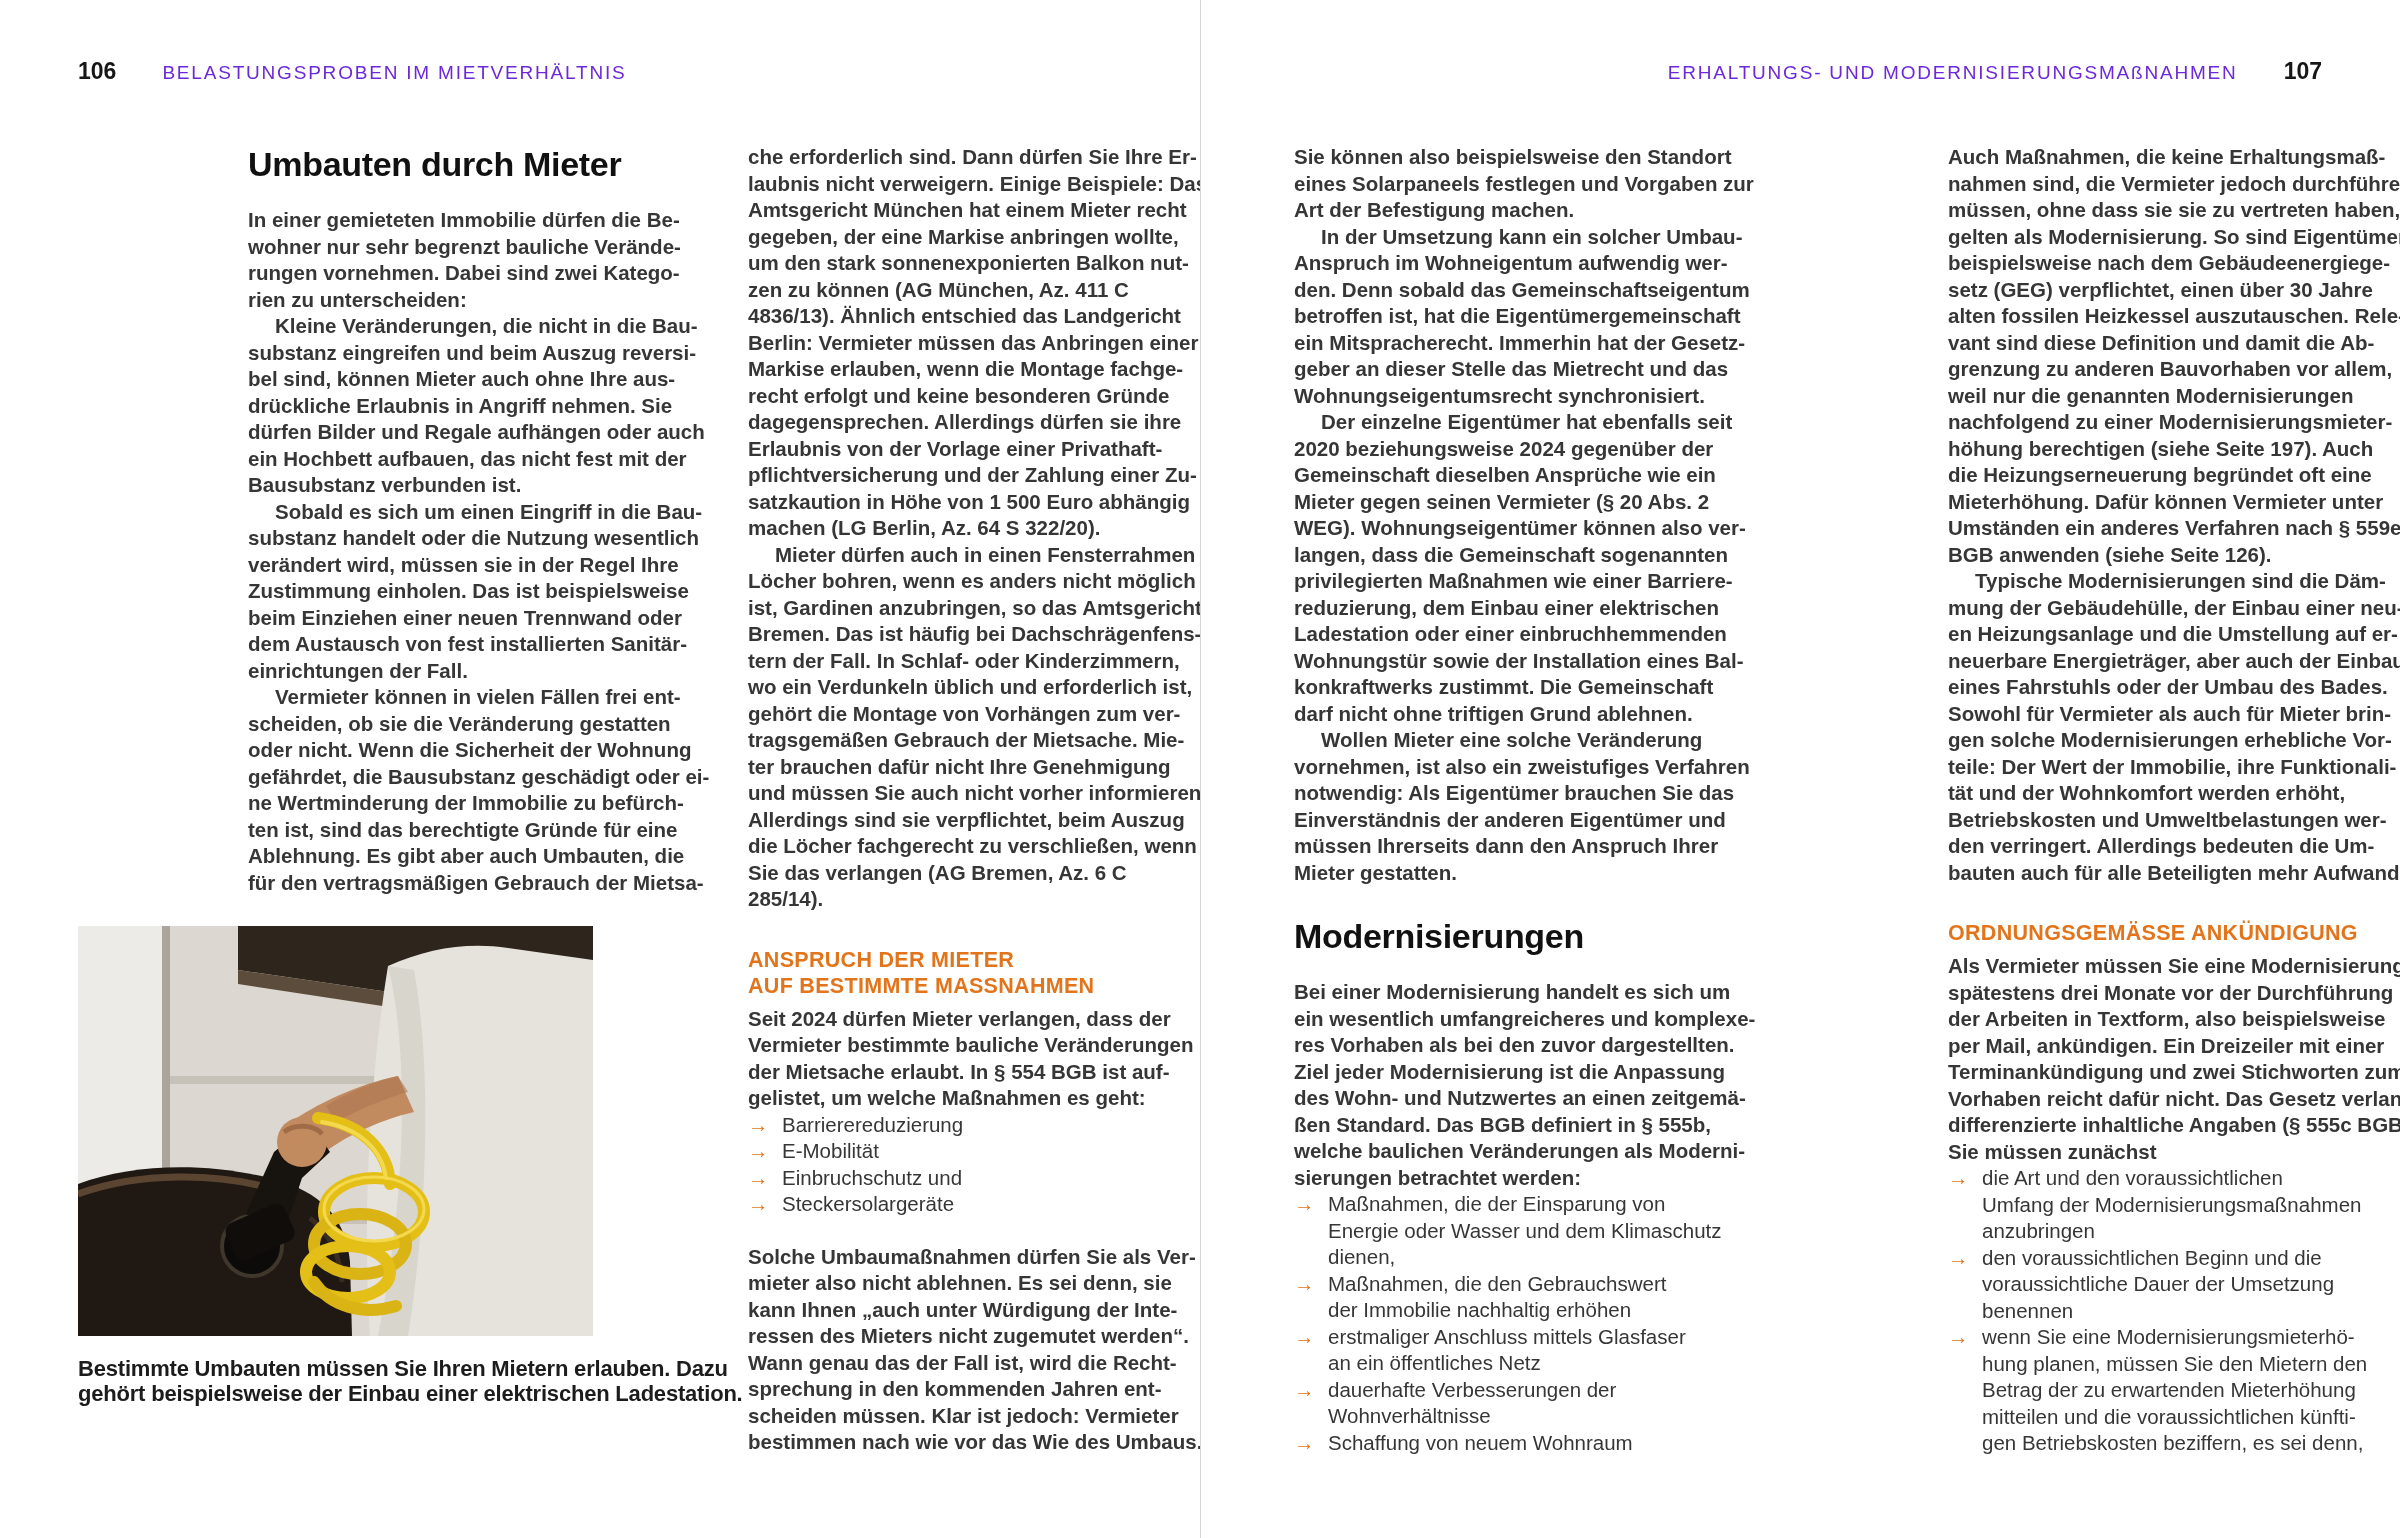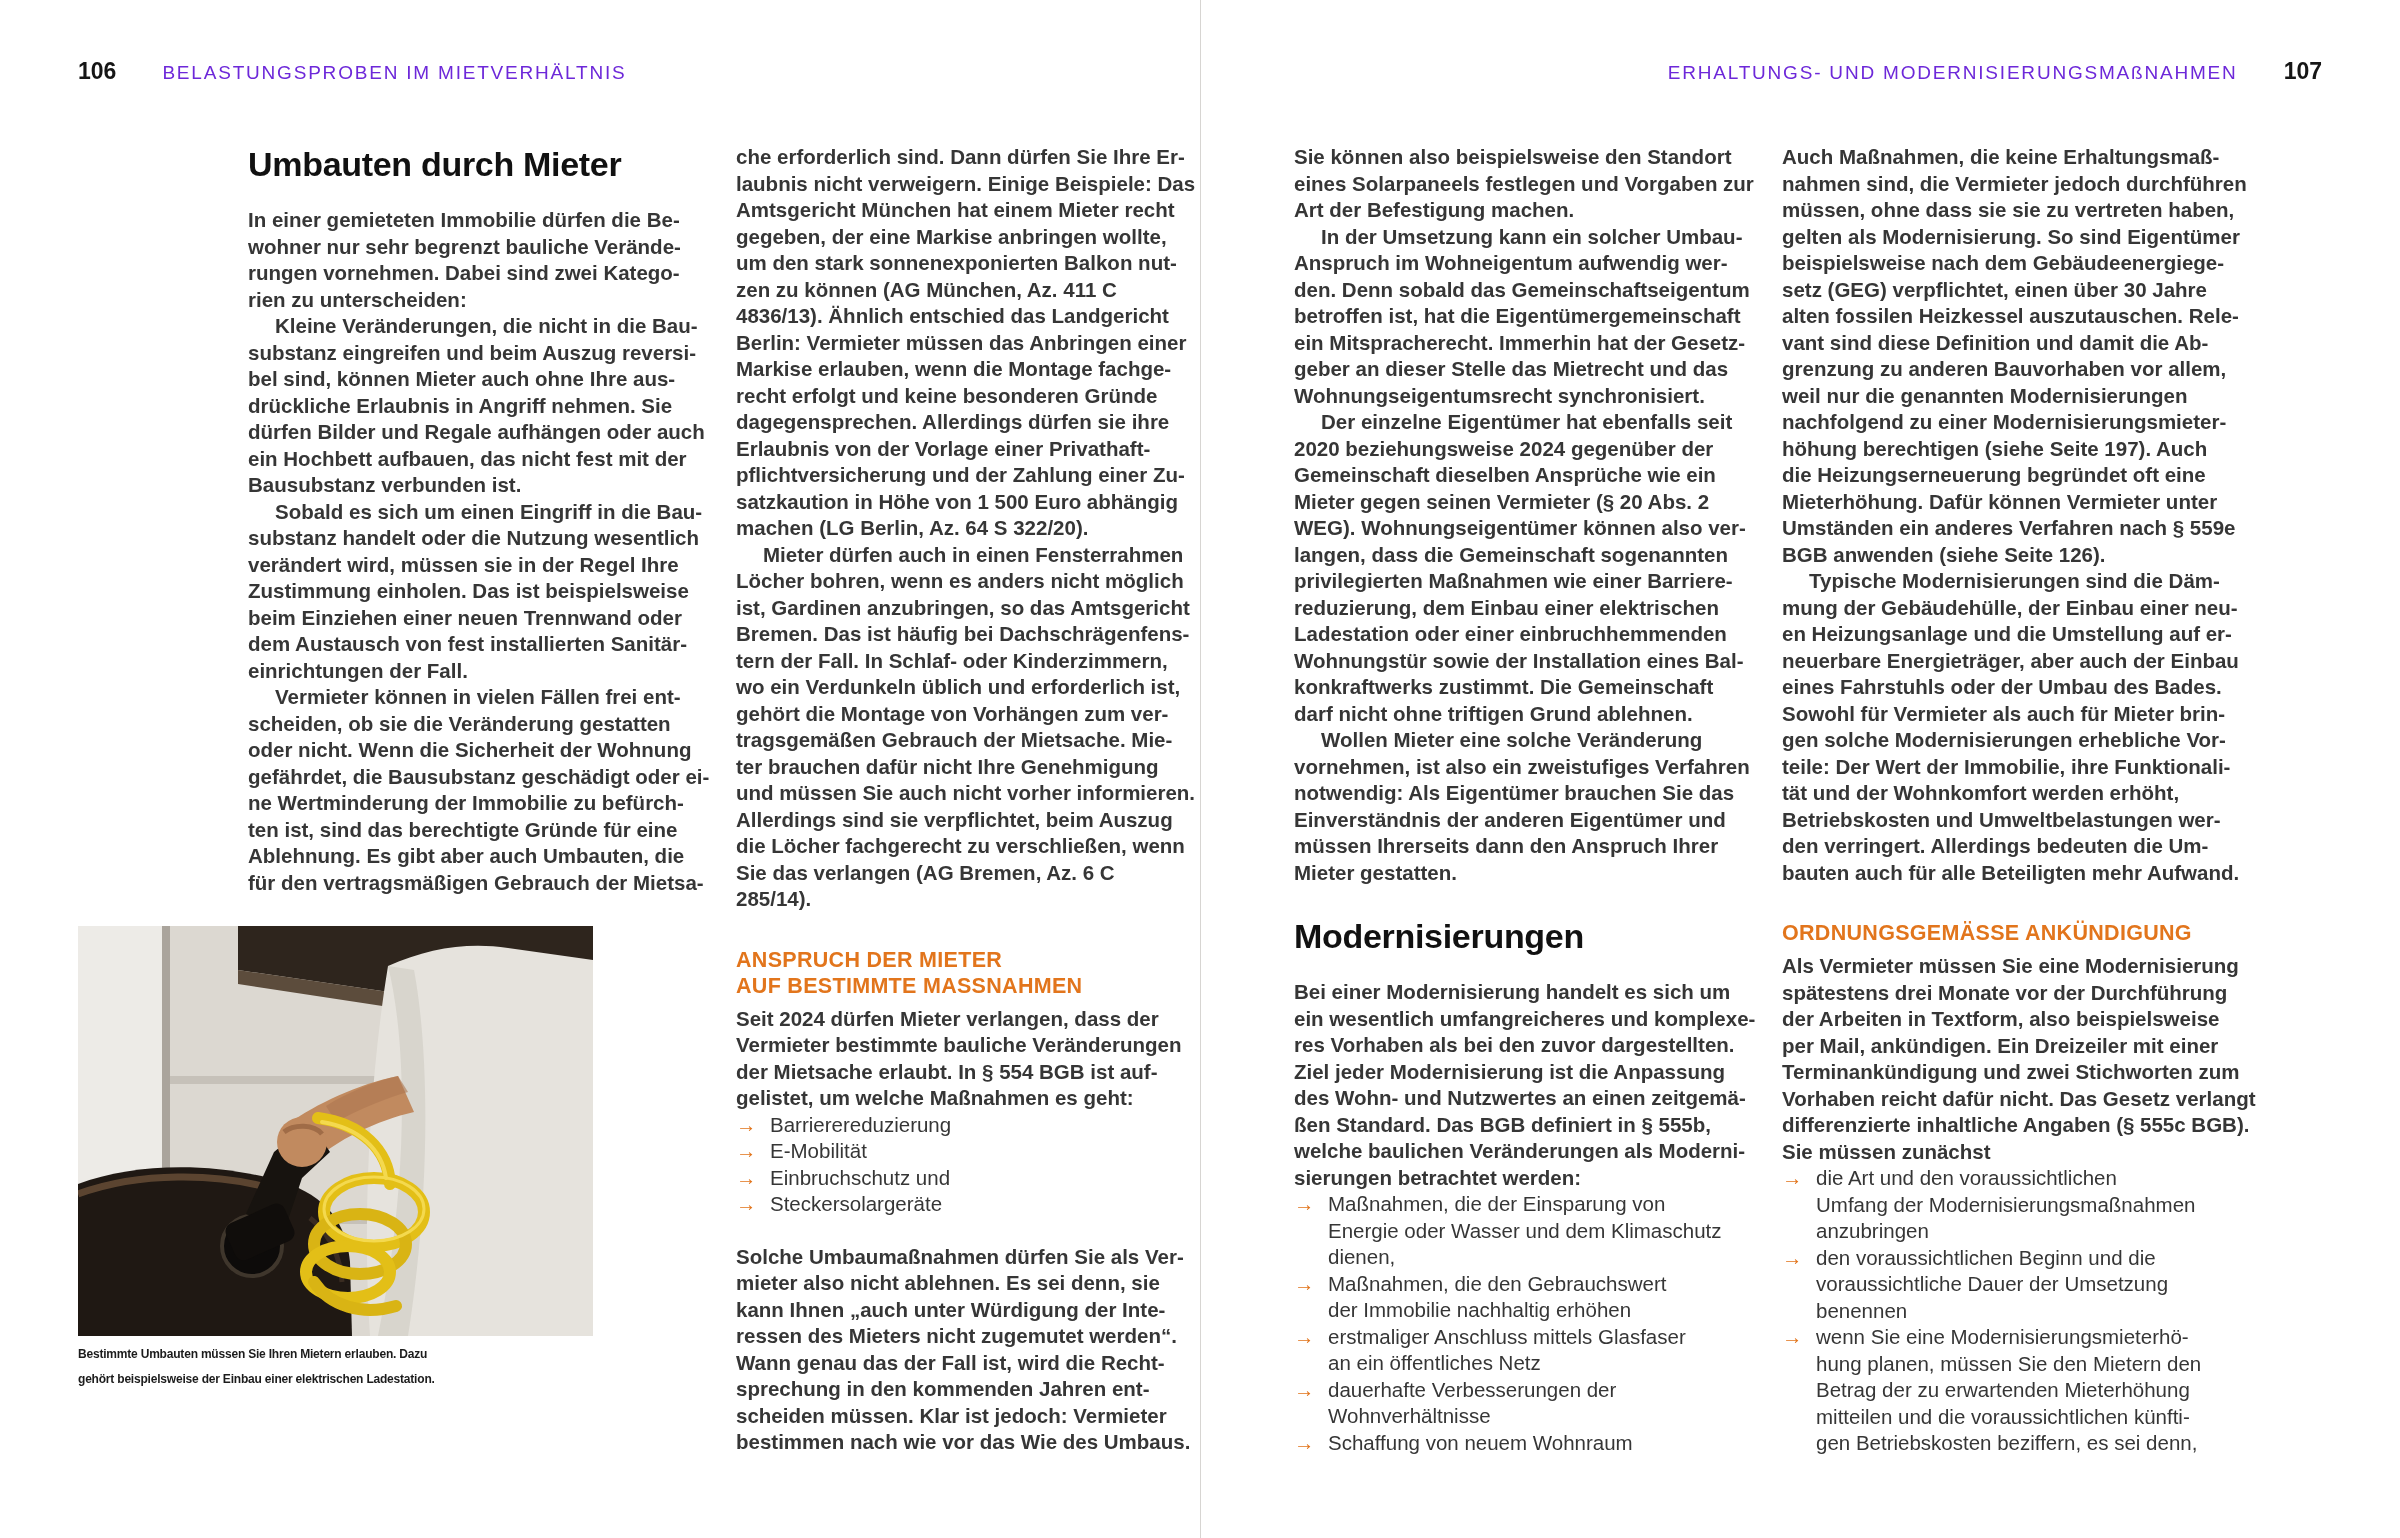--- a/index.html
+++ b/index.html
@@ -8,21 +8,21 @@
     width:2400px;height:1538px;background:#ffffff;
     font-family:"Liberation Sans", sans-serif;color:#363636;
   }
   .spread{display:flex;width:2400px;height:1290px;box-shadow:inset 0 0 0 2px #e9e7e4;}
   .page{width:1200px;height:1538px;box-sizing:border-box;padding-top:58px;overflow:hidden;background:#fff;}
   .page-right{border-left:1px solid #d7d5d2;}
   .page-header{display:flex;align-items:baseline;gap:46px;padding:0 78px;height:30px;}
   .page-header.right{justify-content:flex-end;}
   .page-num{font-size:23px;font-weight:700;color:#161616;}
   .running-head{font-size:19px;letter-spacing:1.8px;color:#6d28d9;}
-  .columns{display:flex;gap:36px;margin-top:56px;}
+  .columns{display:flex;gap:36px;margin-top:56px;justify-content:space-between;}
   .page-left .columns{margin-left:248px;}
   .page-right .columns{margin-left:93px;}
   .col{width:452px;flex:0 0 452px;font-size:20.5px;line-height:26.5px;}
   .blocks h2.section-heading{
     font-size:34px;line-height:40px;font-weight:700;color:#111;
     letter-spacing:-0.3px;margin:30px 0 23px;white-space:pre-line;
   }
   .blocks h2.section-heading:first-child{margin-top:0;}
   .blocks h3.sub-heading{
     font-size:21.5px;line-height:26px;font-weight:700;color:var(--accent);
@@ -31,21 +31,21 @@
   .para{margin:0;white-space:pre;font-weight:bold;}
   .para.indent{text-indent:27px;}
   .para.spaced{margin-top:26px;}
   .arrow-list{margin:0;}
   .arrow-item{display:flex;align-items:flex-start;}
   .arrow{flex:0 0 34px;color:var(--accent);font-weight:700;}
   .arrow-text{white-space:pre;}
   .figure{margin:30px 0 0 -170px;width:515px;height:410px;overflow:hidden;}
   .figure svg{display:block;}
   .caption{
-    margin:6px 0 0 -170px;width:600px;font-weight:700;font-size:12px;
+    margin:20px 0 0 -170px;width:600px;font-weight:700;font-size:22px;
     line-height:25px;color:#1c1c1c;white-space:pre;letter-spacing:-0.2px;
   }
 </style>
 </head>
 <body>
 
 <div class="spread">
 
   <section class="page page-left">
     <header class="page-header">

